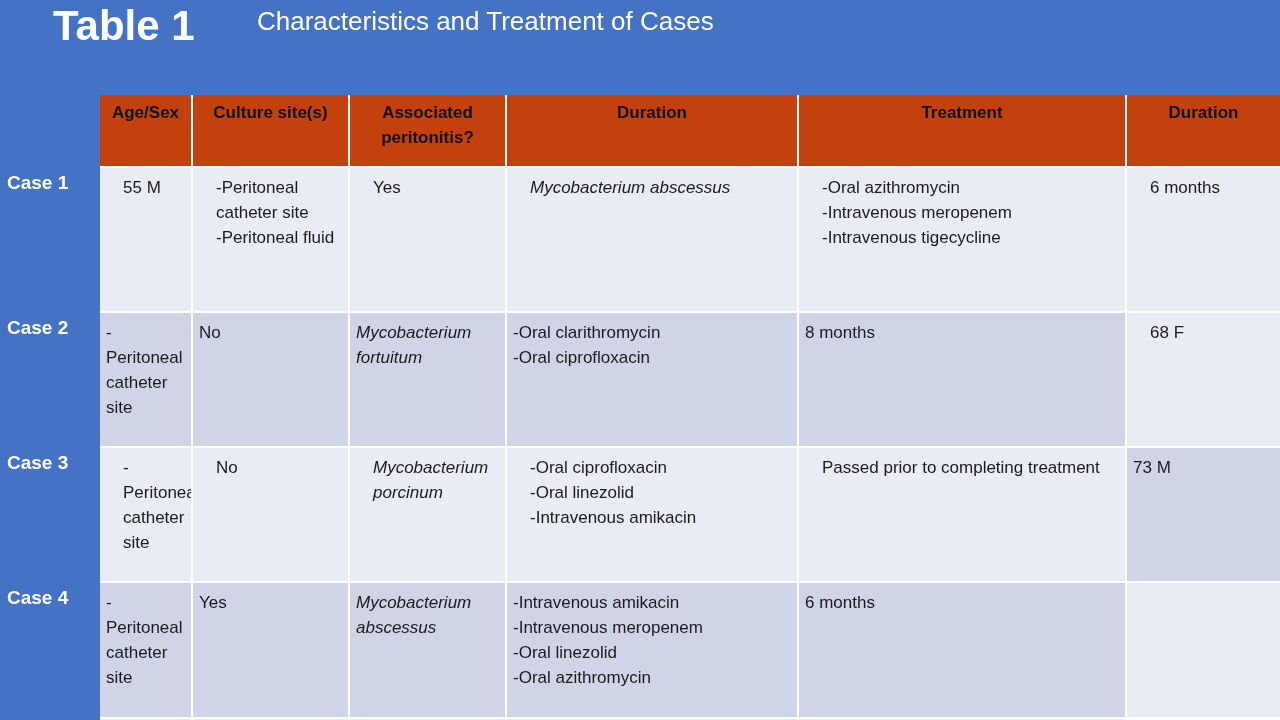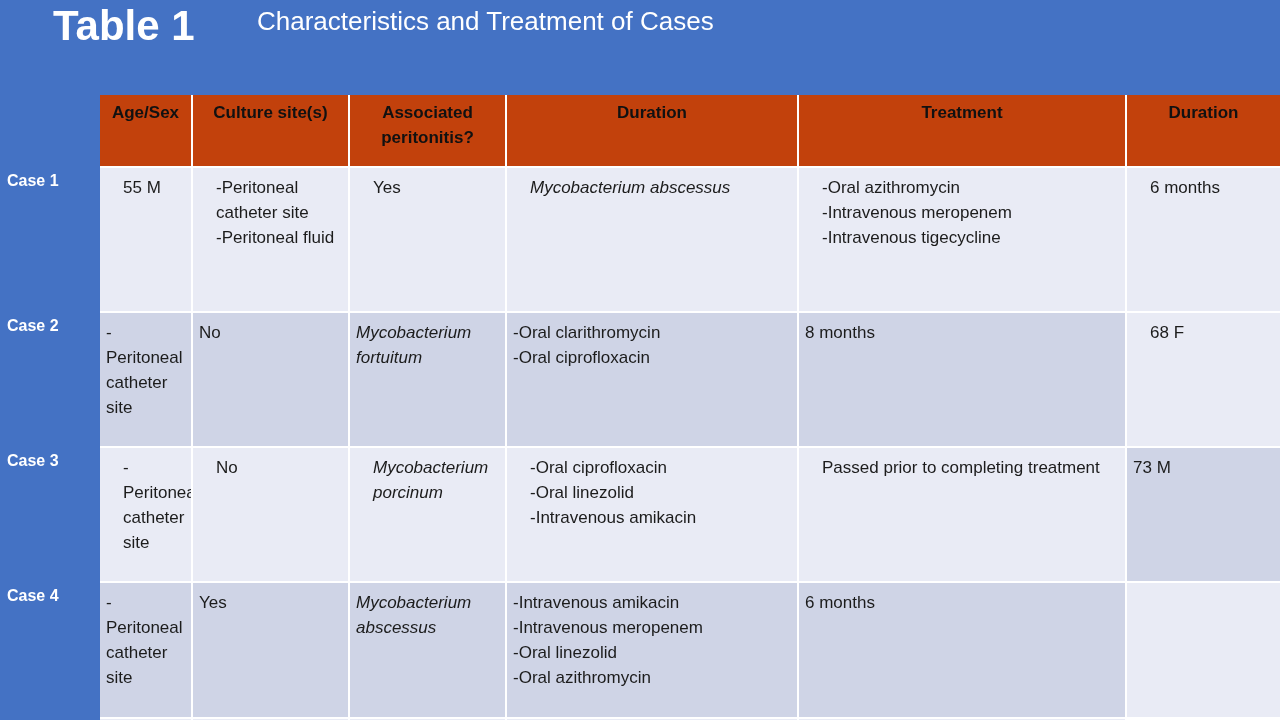--- a/index.html
+++ b/index.html
@@ -17,21 +17,21 @@
     letter-spacing: 0px;
     margin-left: 45px;
   }
   .slide-title {
     position: absolute; left: 257px; top: 6px; margin: 0;
     color: #ffffff; font-size: 26px; font-weight: 400;
   }
 
   .case-label {
     position: absolute; left: 7px; width: 92px;
-    color: #ffffff; font-size: 16px; font-weight: 700;
+    color: #ffffff; font-size: 19px; font-weight: 700;
   }
   .case-label.r0 { top: 172px; }
   .case-label.r1 { top: 317px; }
   .case-label.r2 { top: 452px; }
   .case-label.r3 { top: 587px; }
 
   .data-table {
     position: absolute; left: 100px; top: 95px;
     width: 1180px; height: 625px;
     display: grid;

